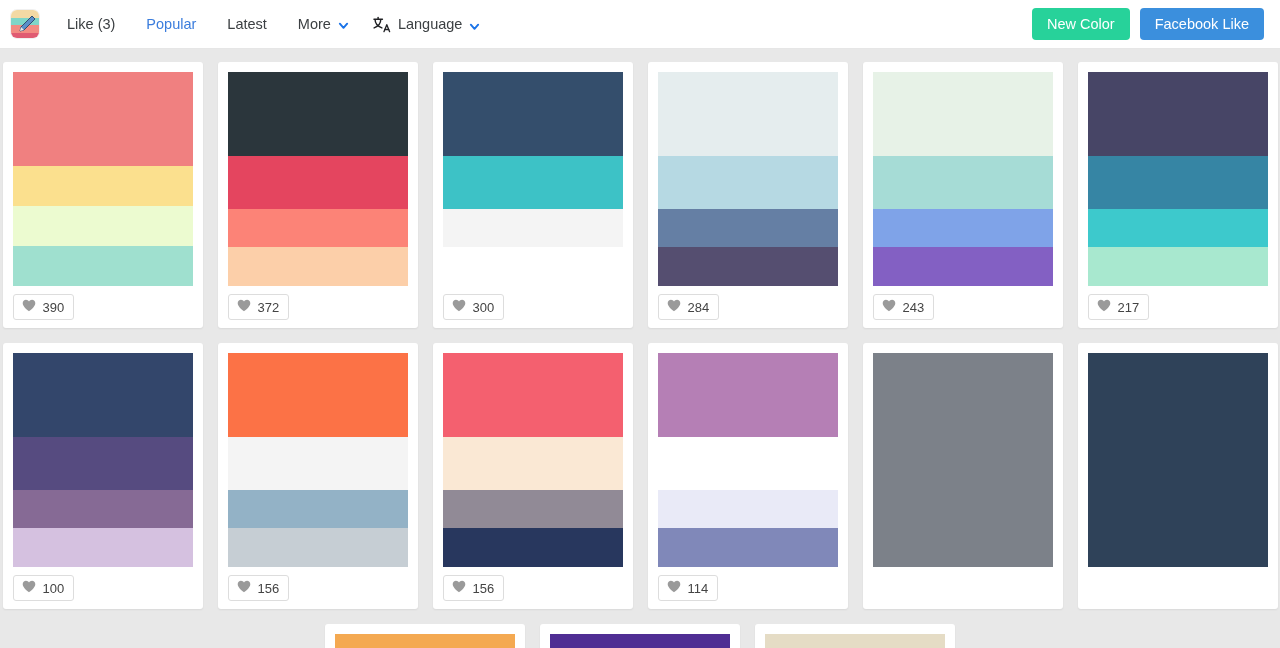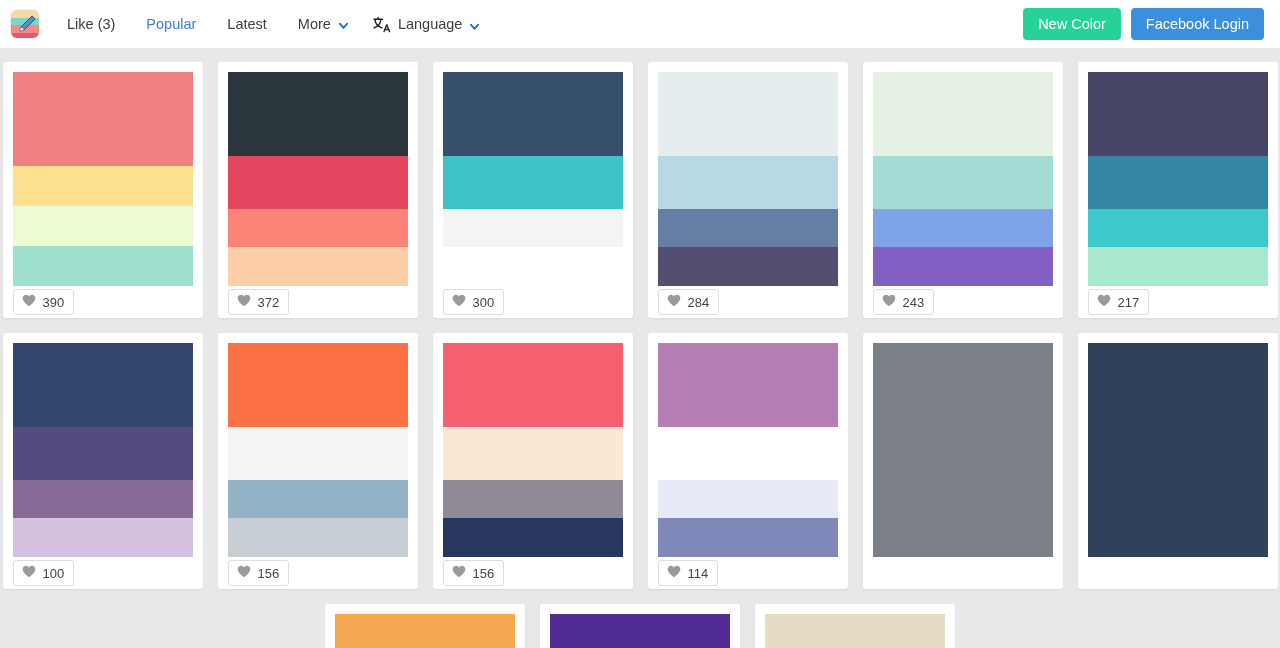--- a/index.html
+++ b/index.html
@@ -119,21 +119,21 @@
   }
 
   .swatches {
     width: 180px;
     height: 214px;
     overflow: hidden;
   }
   .swatch { width: 100%; }
 
   .card-footer {
-    height: 32px;
+    height: 42px;
     display: flex;
     align-items: center;
   }
 
   .like-btn {
     display: inline-flex;
     align-items: center;
     gap: 7px;
     border: 1px solid #dddddd;
     border-radius: 3px;
@@ -201,21 +201,21 @@
     <span>Language</span>
     <span class="chev">
       <svg viewBox="0 0 12 12" width="11" height="11">
           <path d="M2 4 L6 8.5 L10 4" fill="none" stroke="#1a73e8" stroke-width="2.1" stroke-linecap="round" stroke-linejoin="round"></path>
         </svg>
     </span>
   </div>
 
   <div class="header-actions">
     <button class="btn" style="background:#27d29a;text-align:right;">New Color</button>
-    <button class="btn" style="background:#3b8fdd;">Facebook Login</button>
+    <button class="btn" style="background:#3b8fdd;">Facebook Like</button>
   </div>
 </div>
 
 <div class="gallery" id="gallery">
     <div class="card">
       <div class="swatches">
         <div class="swatch" style="height: 94px; background: rgb(240, 128, 128);"></div>
         <div class="swatch" style="height: 40px; background: rgb(251, 224, 142);"></div>
         <div class="swatch" style="height: 40px; background: rgb(236, 251, 208);"></div>
         <div class="swatch" style="height: 40px; background: rgb(159, 224, 207);"></div>

